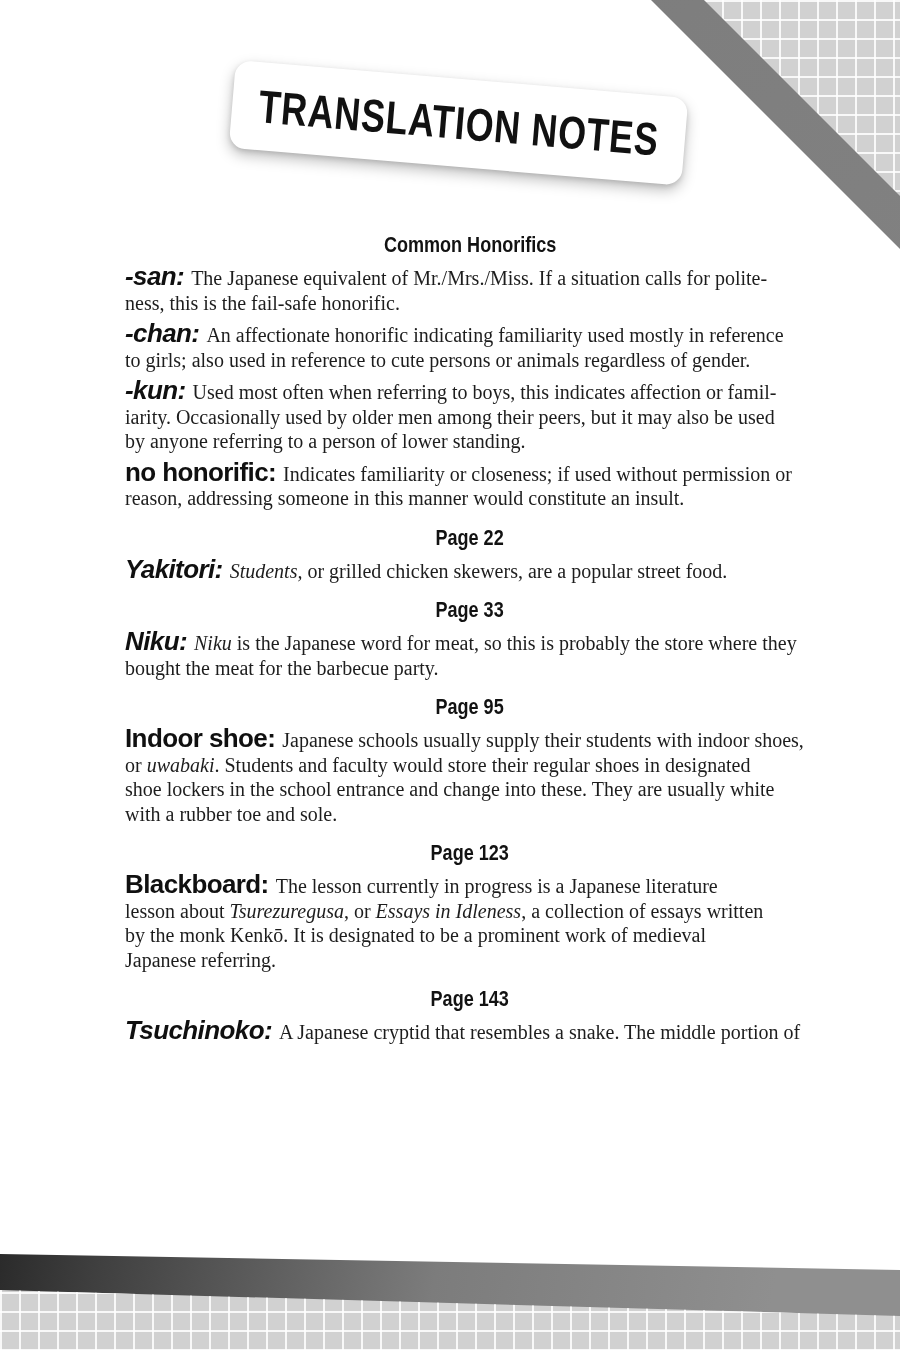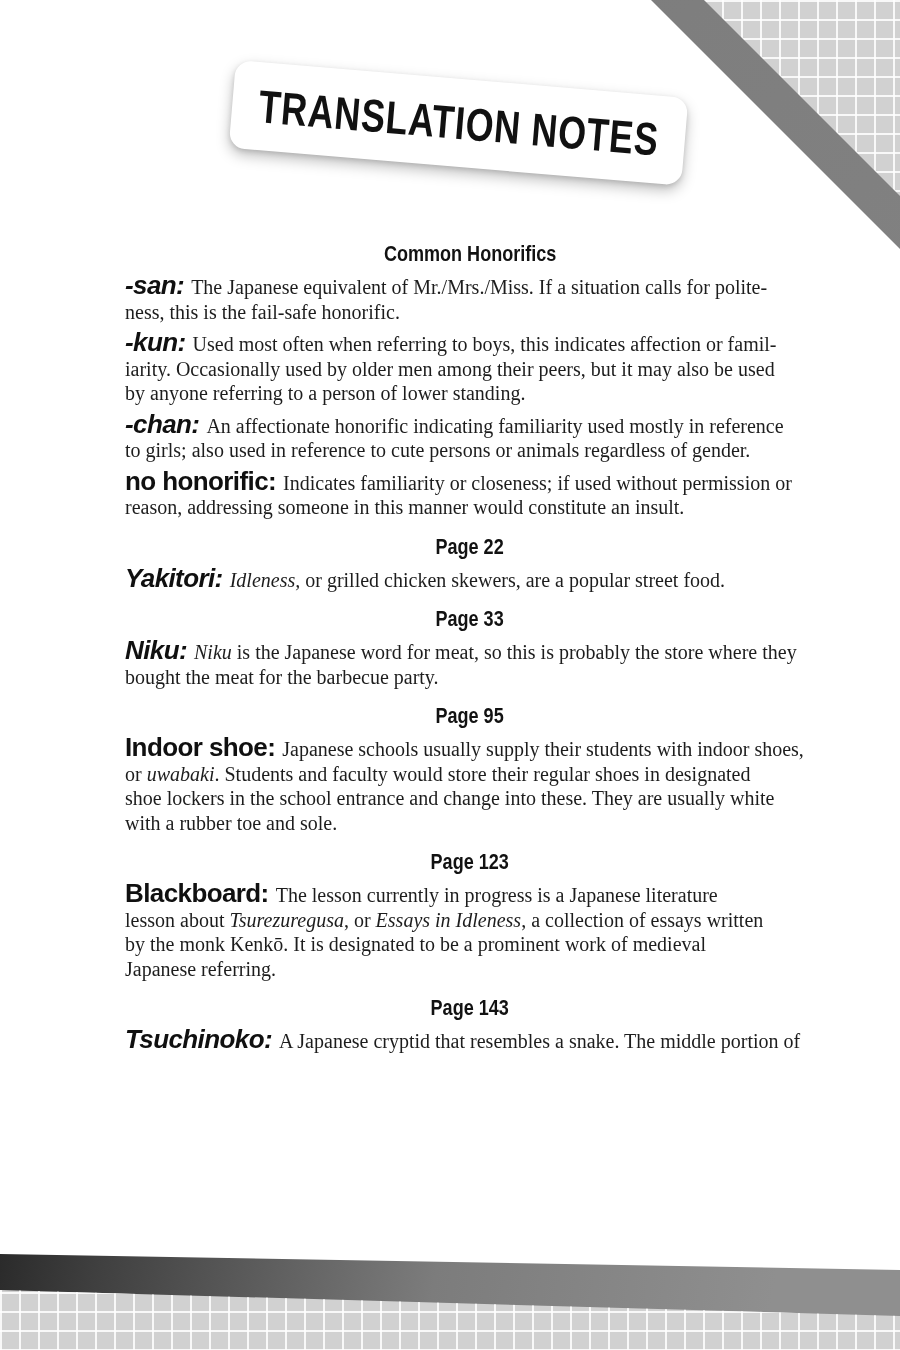--- a/index.html
+++ b/index.html
@@ -42,21 +42,21 @@
     font-size:46px; letter-spacing:1px; color:#111111;
     display:inline-block; transform:scaleX(.78); white-space:nowrap;
   }
   
   .content { position:absolute; left:125px; top:232px; width:690px; color:#1d1d1d; z-index:2; }
   .section-heading {
     margin:14px 0 0; text-align:center;
     font-family:"Liberation Sans", sans-serif; font-weight:700;
     font-size:22px; line-height:26px; color:#121212;
   }
-  .section-heading:first-child { margin-top:9px; }
+  .section-heading:first-child { margin-top:0; }
   .section-heading .cond { display:inline-block; transform:scaleX(.82); white-space:nowrap; }
   .entry { margin:6px 0 0; font-size:20px; line-height:24.5px; white-space:nowrap; }
   .entry em { font-style:italic; }
   .term {
     font-family:"Liberation Sans", sans-serif; font-weight:700;
     font-size:26px; letter-spacing:-0.6px; margin-right:7px; color:#101010;
   }
   .term.it { font-style:italic; }
 </style>
 </head>
@@ -69,25 +69,25 @@
   <div class="ribbon ribbon-bottom"></div>
   <div class="grid grid-bottom"></div>
 
   <div class="plaque">
     <span class="plaque-text">TRANSLATION NOTES</span>
   </div>
 
   <div class="content" id="sections-root">
       <h2 class="section-heading"><span class="cond">Common Honorifics</span></h2>
       <p class="entry"><span class="term it">-san:</span><span>The Japanese equivalent of Mr./Mrs./Miss. If a situation calls for  polite-</span><br><span>ness, this is the fail-safe honorific.</span></p>
+      <p class="entry"><span class="term it">-chan:</span><span>An affectionate honorific indicating familiarity used mostly in reference</span><br><span>to girls; also used in reference to cute persons or animals regardless of gender.</span></p>
       <p class="entry"><span class="term it">-kun:</span><span>Used most often when referring to boys, this indicates affection or famil-</span><br><span>iarity. Occasionally used by older men among their peers, but it may also be used</span><br><span>by anyone referring to a person of lower standing.</span></p>
-      <p class="entry"><span class="term it">-chan:</span><span>An affectionate honorific indicating familiarity used mostly in reference</span><br><span>to girls; also used in reference to cute persons or animals regardless of gender.</span></p>
       <p class="entry"><span class="term">no honorific:</span><span>Indicates familiarity or closeness; if used without permission or</span><br><span>reason, addressing someone in this manner would constitute an insult.</span></p>
       <h2 class="section-heading"><span class="cond">Page 22</span></h2>
-      <p class="entry"><span class="term it">Yakitori:</span><em>Idleness,</em><span> or grilled chicken skewers, are a popular street food.</span></p>
+      <p class="entry"><span class="term it">Yakitori:</span><em>Students,</em><span> or grilled chicken skewers, are a popular street food.</span></p>
       <h2 class="section-heading"><span class="cond">Page 33</span></h2>
       <p class="entry"><span class="term it">Niku:</span><em>Niku</em><span> is the Japanese word for meat, so this is probably the store where they</span><br><span>bought the meat for the barbecue party.</span></p>
       <h2 class="section-heading"><span class="cond">Page 95</span></h2>
       <p class="entry"><span class="term">Indoor shoe:</span><span>Japanese schools usually supply their students with indoor shoes,</span><br><span>or </span><em>uwabaki</em><span>. Students and faculty would store their regular shoes in designated</span><br><span>shoe lockers in the school entrance and change into these. They are usually white</span><br><span>with a rubber toe and sole.</span></p>
       <h2 class="section-heading"><span class="cond">Page 123</span></h2>
       <p class="entry"><span class="term">Blackboard:</span><span>The lesson currently in progress is a Japanese literature</span><br><span>lesson about </span><em>Tsurezuregusa</em><span>, or </span><em>Essays in Idleness</em><span>, a collection of essays written</span><br><span>by the monk Kenkō. It is designated to be a prominent work of medieval</span><br><span>Japanese referring.</span></p>
       <h2 class="section-heading"><span class="cond">Page 143</span></h2>
       <p class="entry"><span class="term it">Tsuchinoko:</span><span>A Japanese cryptid that resembles a snake. The middle portion of</span><br></p>
     </div>
 

